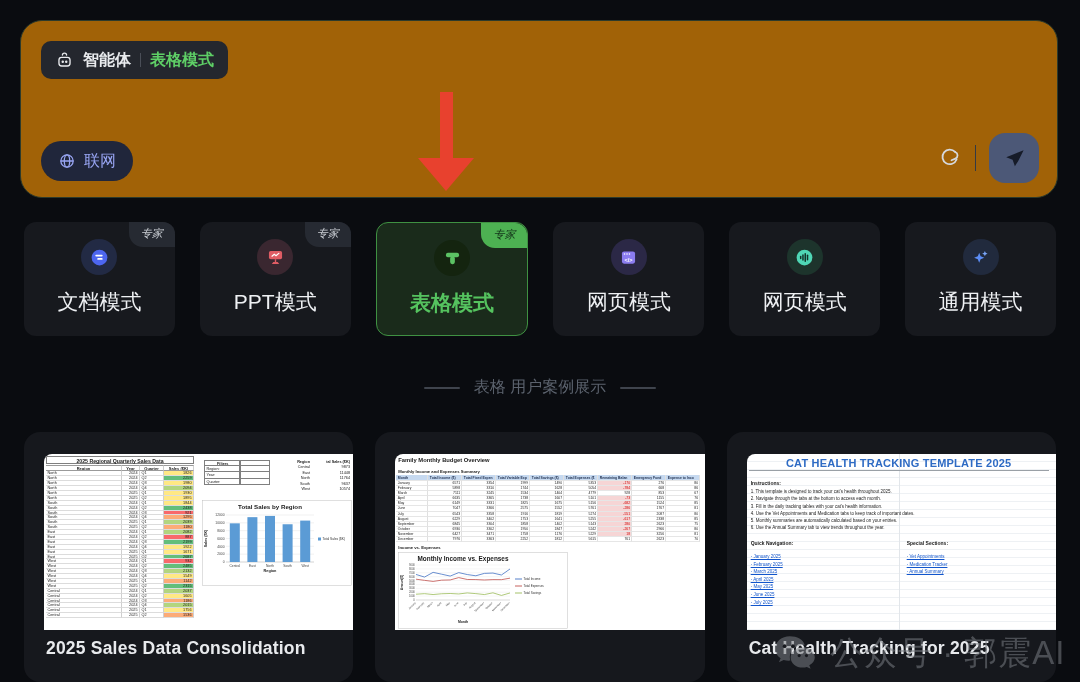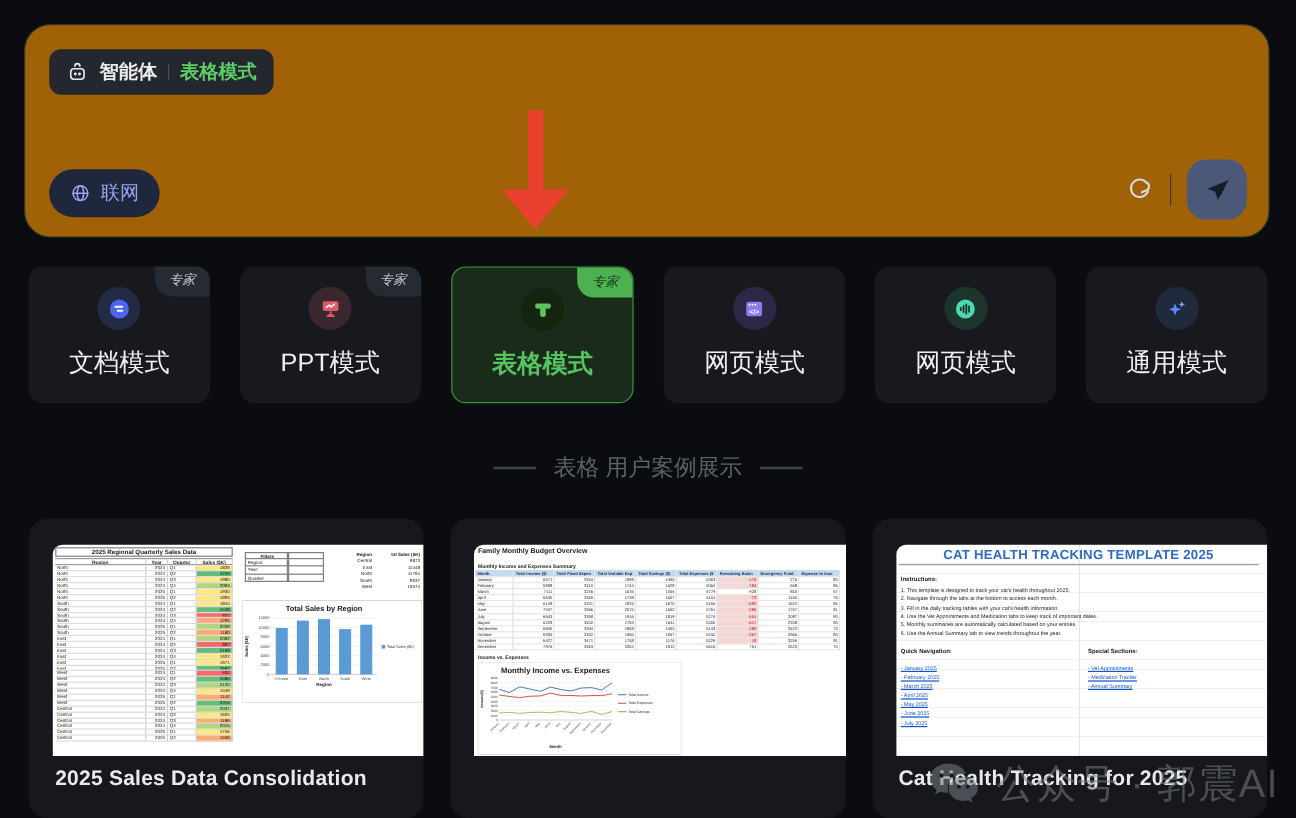--- a/index.html
+++ b/index.html
@@ -56,21 +56,21 @@
   .mbadge{
     position:absolute;top:0;right:0;padding:4px 12px 6px;background:#262a32;color:#c9cdd3;
     font-size:11px;font-style:italic;border-radius:0 12px 0 14px;
   }
   .mode-card.selected .mbadge{background:#4db152;color:#14341a;}
   .bg-doc{background:#222a44;} .bg-ppt{background:#3a2730;} .bg-tbl{background:#14240f;}
   .bg-web{background:#2b2846;} .bg-pod{background:#1d342c;} .bg-gen{background:#212a3d;}
   
   .section-title{
     position:absolute;left:0;top:377px;width:100%;display:flex;align-items:center;justify-content:center;gap:14px;
-    color:#5b626d;font-size:19px;
+    color:#5b626d;font-size:16px;
   }
   .section-title .dash{width:36px;height:2px;background:#3f444d;border-radius:1px;}
   
   .examples{position:absolute;left:24px;top:432px;width:1032px;display:flex;gap:22px;}
   .ex-card{position:relative;flex:1;height:250px;background:#16181d;border-radius:16px;overflow:hidden;}
   .sheet{position:absolute;left:20px;top:22px;right:0;height:176px;background:#fff;
     border-top-left-radius:8px;overflow:hidden;color:#1a1a1a;}
   .ex-label{position:absolute;left:22px;top:206px;font-size:17.5px;font-weight:600;color:#e8eaed;letter-spacing:.2px;}
   
   .s1-title{position:absolute;left:2px;top:2px;width:148px;height:8px;line-height:8px;text-align:center;

